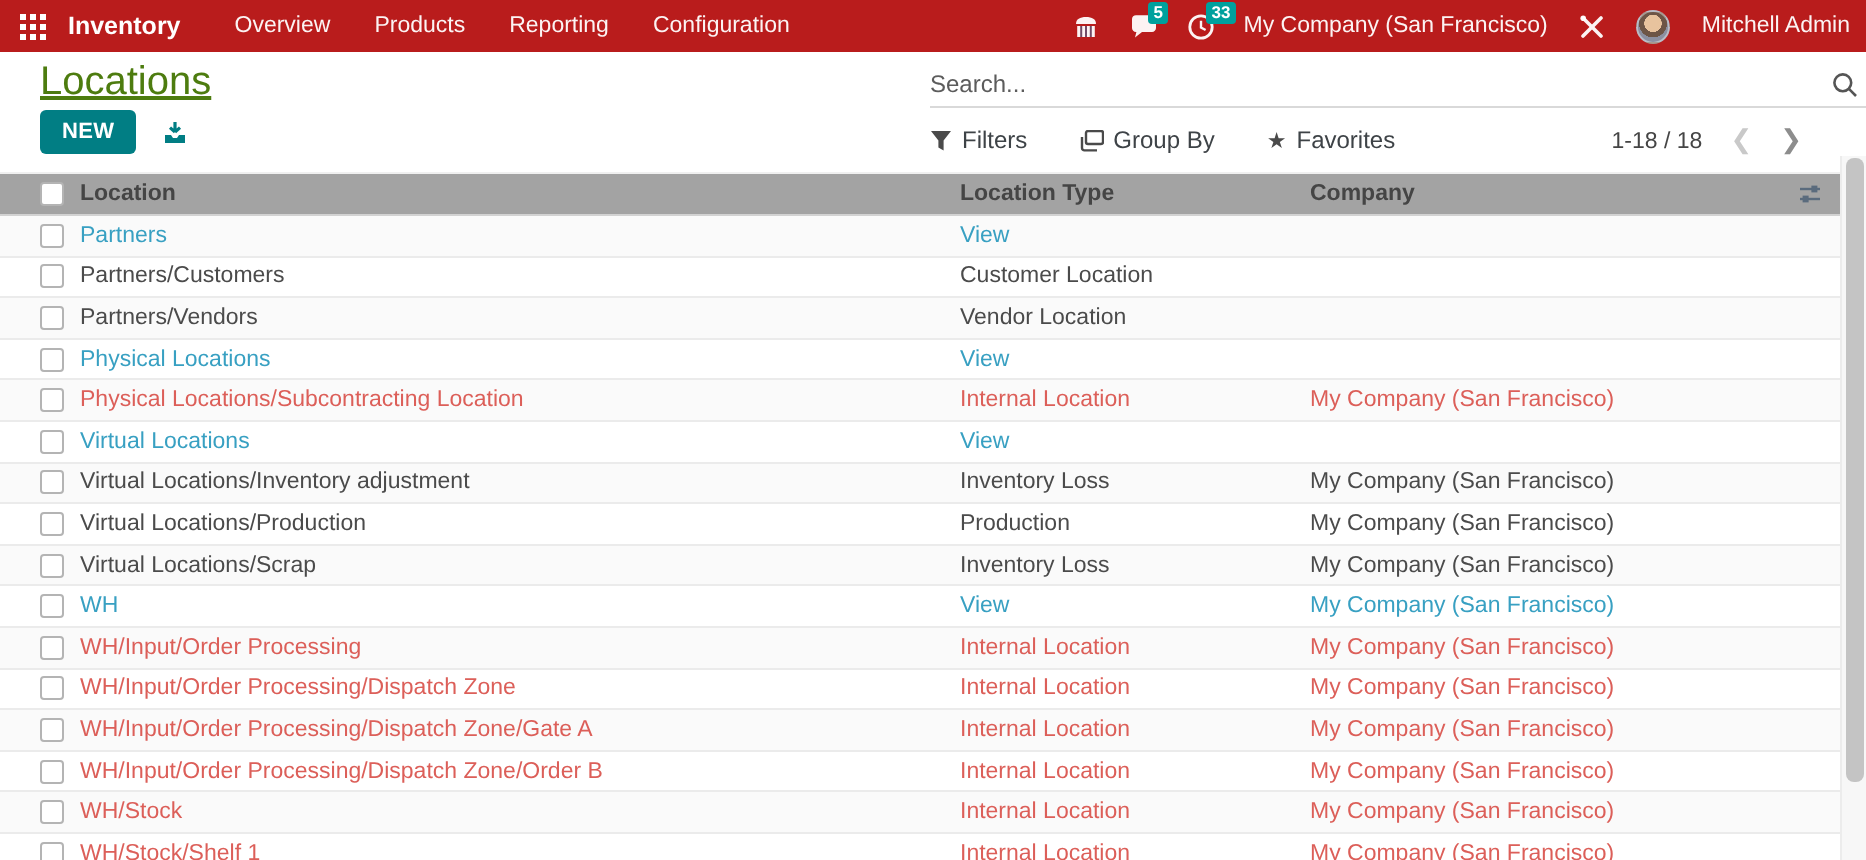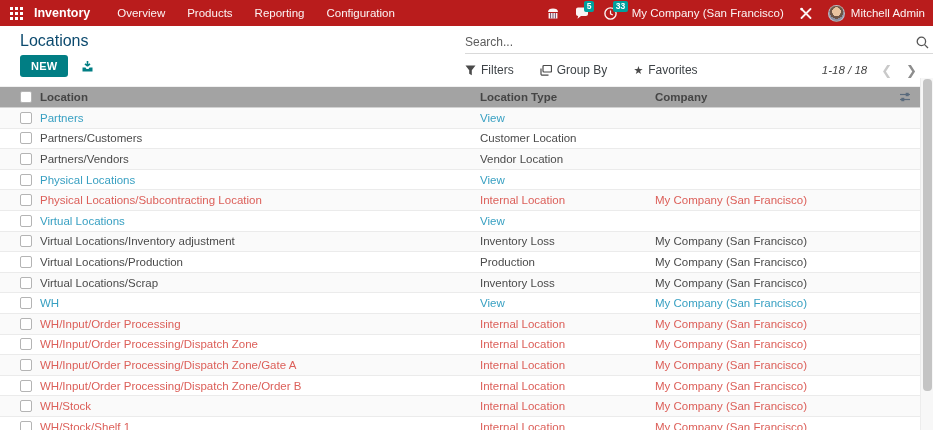--- a/index.html
+++ b/index.html
@@ -11,40 +11,40 @@
   .navbar { height:26px; background:#b91c1c; display:flex; align-items:center; justify-content:space-between; color:#fff; padding-right:8px; }
   .nav-left { display:flex; align-items:center; height:100%; }
   .apps-btn { width:32px; height:100%; display:flex; align-items:center; justify-content:center; cursor:pointer; }
   .app-name { font-weight:bold; font-size:12.5px; margin:0 16px 0 2px; cursor:pointer; }
   .nav-menu { font-size:11.5px; color:rgba(255,255,255,.95); padding:0 11px; height:100%; display:flex; align-items:center; cursor:pointer; }
   .nav-right { display:flex; align-items:center; gap:15px; font-size:11.5px; }
   .systray-item { position:relative; display:flex; align-items:center; cursor:pointer; }
   .systray-item svg { display:block; }
   .badge { position:absolute; top:-6px; left:9px; background:#00A09D; color:#fff; font-size:8.5px; font-weight:bold; padding:1px 3px; border-radius:2px; line-height:9px; }
   .company-label { color:rgba(255,255,255,.95); cursor:pointer; white-space:nowrap; }
-  .user-menu { display:flex; align-items:center; gap:6px; cursor:pointer; }
+  .user-menu { display:flex; align-items:center; gap:16px; cursor:pointer; }
   .avatar { width:17px; height:17px; border-radius:50%; background:radial-gradient(circle at 50% 38%, #e8c39e 0 36%, #6d5546 37% 58%, #8b8fa0 59%); border:1px solid rgba(255,255,255,.4); }
   .user-name { color:rgba(255,255,255,.95); white-space:nowrap; }
 
   
   .cp { display:grid; grid-template-columns:465px 1fr; padding-top:5px; }
   .cp-left { padding-left:20px; }
-  .page-title { font-size:16px; font-weight:400; color:#0c4a6e; line-height:20px; }
+  .page-title { font-size:20px; font-weight:400; color:#4d7c0f; line-height:20px;text-decoration:underline; }
   .cp-buttons { margin-top:3px; display:flex; align-items:center; gap:13px; height:24px; }
   .btn-new { background:#017E84; color:#fff; border:none; font-family:inherit; font-size:11px; font-weight:bold; letter-spacing:.2px; padding:5px 11px; border-radius:3px; cursor:pointer; }
   .btn-import { background:none; border:none; cursor:pointer; display:flex; align-items:center; }
 
   .cp-right { display:flex; flex-direction:column; }
   .search-box { display:flex; align-items:center; border-bottom:1px solid #d9d9d9; height:23px; padding-right:4px; }
   .search-input { flex:1; border:none; outline:none; font-family:inherit; font-size:12px; color:#3b82f6; background:transparent; }
   .search-input::placeholder { color:#5c5c5c; }
   .filter-row { display:flex; align-items:center; margin-top:9px; font-size:12px; color:#3e4347; }
   .filter-item { display:flex; align-items:center; gap:5px; margin-right:26px; cursor:pointer; white-space:nowrap; }
   .filter-item .star { color:#4a4a4a; font-size:11px; }
-  .pager { margin-left:auto; display:flex; align-items:flex-start; gap:14px; padding-right:16px; font-size:11.5px; color:#454545;font-style:italic; }
+  .pager { margin-left:auto; display:flex; align-items:flex-end; gap:14px; padding-right:32px; font-size:11.5px; color:#454545; }
   .pager-count { cursor:pointer; }
   .chev { font-size:13px; line-height:1; cursor:pointer; font-family:"DejaVu Sans", sans-serif; }
   .chev-prev { color:#c9c9c9; }
   .chev-next { color:#8d8d8d; }
 
   
   .list { margin-top:8px; margin-right:13px; }
   .thead { display:flex; align-items:center; height:22px; border-top:1px solid #f0f0f0; border-bottom:1px solid #d2d2d2; font-weight:bold; font-size:11.5px; color:#454545; background:#a3a3a3; }
   .list-row { display:flex; align-items:center; height:20.6px; border-bottom:1px solid #ebebeb; font-size:11.5px; color:#4b4b4b; cursor:pointer; }
   .list-row.stripe { background:#fafafa; }

